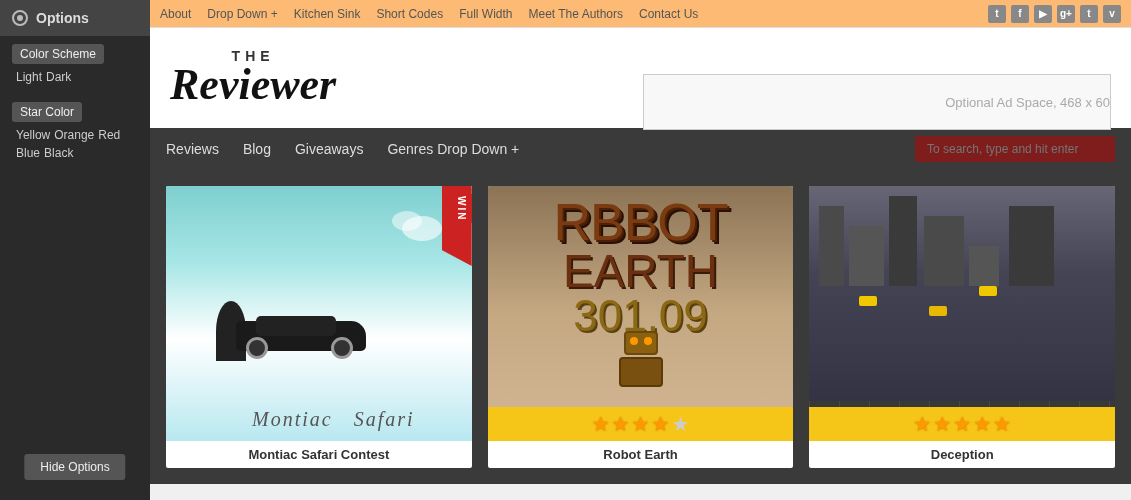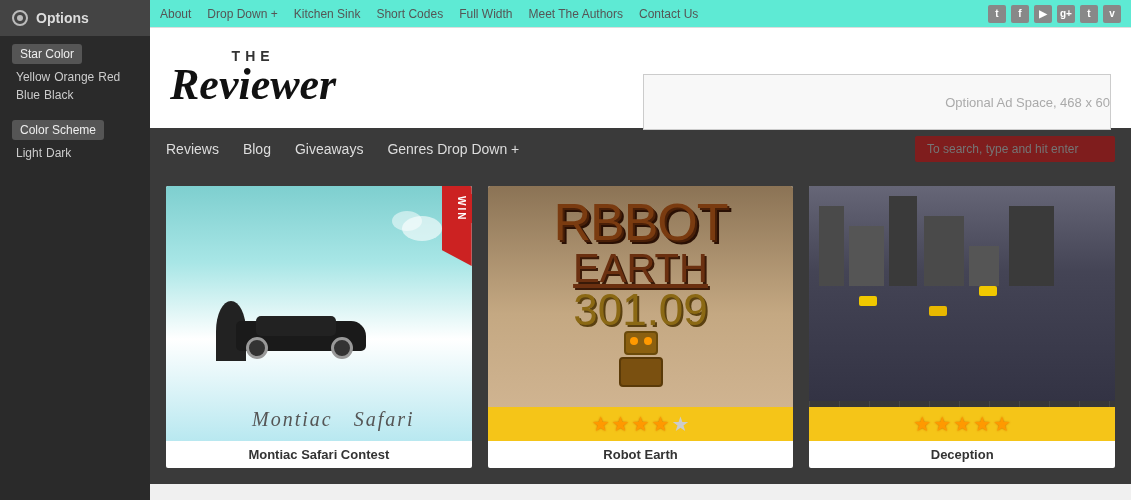--- a/index.html
+++ b/index.html
@@ -67,21 +67,21 @@
       position: absolute;
       top: 0; left: 150px;
       width: 981px;
       height: 500px;
       background: #f0f0f0;
       overflow: hidden;
     }
 
     
     #top-nav {
-      background: #5eead4;
+      background: #fdba74;
       height: 28px;
       display: flex;
       align-items: center;
       justify-content: space-between;
       padding: 0 10px;
       border-bottom: 1px solid #ddd;
     }
     .top-nav-links {
       display: flex;
       gap: 16px;
@@ -283,38 +283,39 @@
 
 <div id="options-panel">
   <div class="options-header">
     <span style="display:inline-block;width:16px;height:16px;border:2px solid #bbb;border-radius:50%;position:relative;">
       <span style="position:absolute;top:50%;left:50%;transform:translate(-50%,-50%);width:6px;height:6px;background:#bbb;border-radius:50%;"></span>
     </span>
     <span>Options</span>
   </div>
 
   <div class="options-section">
+    <div class="options-section-label">Color Scheme</div>
+    <div class="options-items">
+      <span class="options-item">Light</span>
+      <span class="options-item">Dark</span>
+    </div>
+  </div>
+
+  <div class="options-section">
     <div class="options-section-label">Star Color</div>
     <div class="options-items">
       <span class="options-item">Yellow</span>
       <span class="options-item">Orange</span>
       <span class="options-item">Red</span>
       <span class="options-item">Blue</span>
       <span class="options-item">Black</span>
     </div>
   </div>
 
-  <div class="options-section">
-    <div class="options-section-label">Color Scheme</div>
-    <div class="options-items">
-      <span class="options-item">Light</span>
-      <span class="options-item">Dark</span>
-    </div>
-  </div>
-
+  <button class="hide-options-btn">Hide Options</button>
 </div>
 
 <div id="main">
 
   <div id="top-nav">
     <div class="top-nav-links">
       <a class="top-nav-link">About</a>
       <a class="top-nav-link">Drop Down +</a>
       <a class="top-nav-link">Kitchen Sink</a>
       <a class="top-nav-link">Short Codes</a>
@@ -373,21 +374,21 @@
           Montiac &nbsp; Safari
         </div>
       </div>
       <div class="book-title">Montiac Safari Contest</div>
     </div>
 
     <div class="book-card">
       <div class="book-img card2-bg">
         <div style="position:absolute;top:10px;left:0;right:0;text-align:center;">
           <div style="font-family:Impact,sans-serif;font-size:52px;color:#7a3b10;text-shadow:2px 2px 0 #4a2008,4px 4px 0 #2a1004;line-height:1;letter-spacing:-1px;">RBBOT</div>
-          <div style="font-family:Impact,sans-serif;font-size:40px;color:#6b3010;text-shadow:2px 2px 0 #3a1a08;line-height:1;text-decoration:underline;">EARTH</div>
+          <div style="font-family:Impact,sans-serif;font-size:46px;color:#6b3010;text-shadow:2px 2px 0 #3a1a08;line-height:1;">EARTH</div>
           <div style="font-family:Impact,sans-serif;font-size:44px;color:#8b6914;text-shadow:2px 2px 0 #5a4010;line-height:1;">301.09</div>
         </div>
 
         <div style="position:absolute;bottom:40px;left:50%;transform:translateX(-50%);width:50px;height:70px;">
           <div style="width:34px;height:24px;background:#8b6010;border-radius:4px;margin:0 auto;border:2px solid #6a4a0a;position:relative;">
             <div style="position:absolute;top:4px;left:4px;width:8px;height:8px;background:#f90;border-radius:50%;"></div>
             <div style="position:absolute;top:4px;right:4px;width:8px;height:8px;background:#f90;border-radius:50%;"></div>
           </div>
           <div style="width:44px;height:30px;background:#7a5010;border-radius:4px;margin:2px auto 0;border:2px solid #5a3a08;"></div>
         </div>

